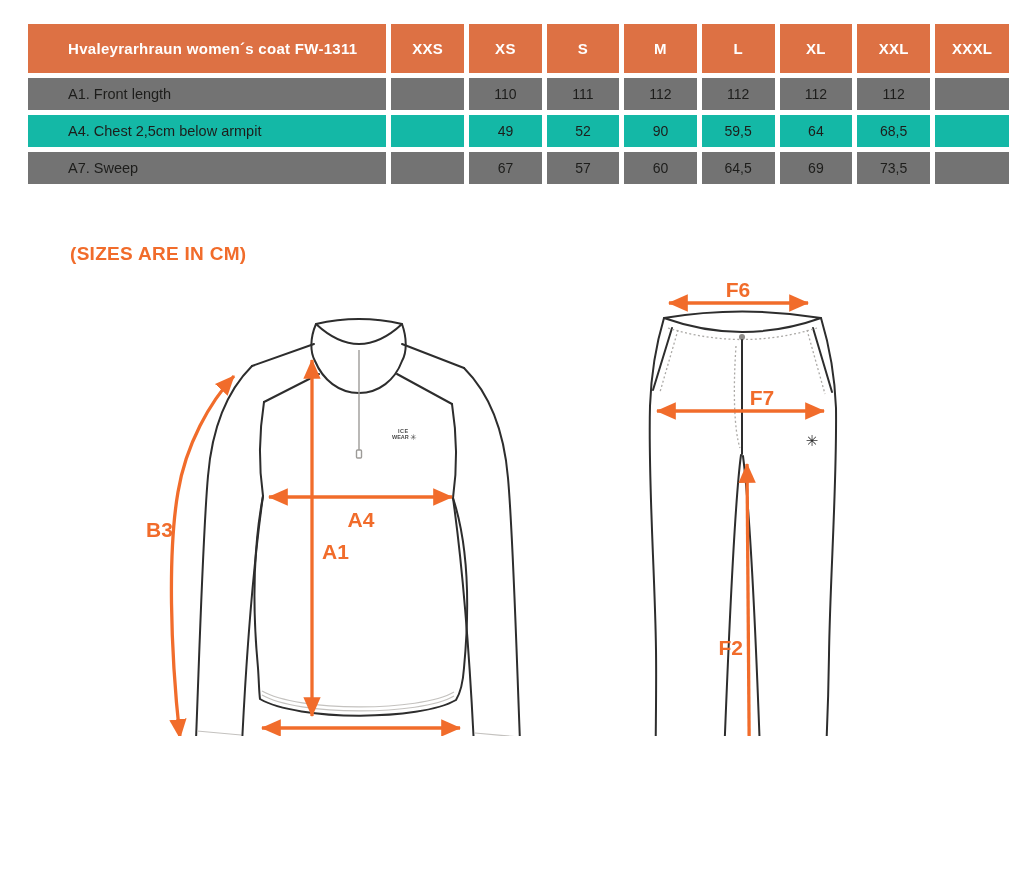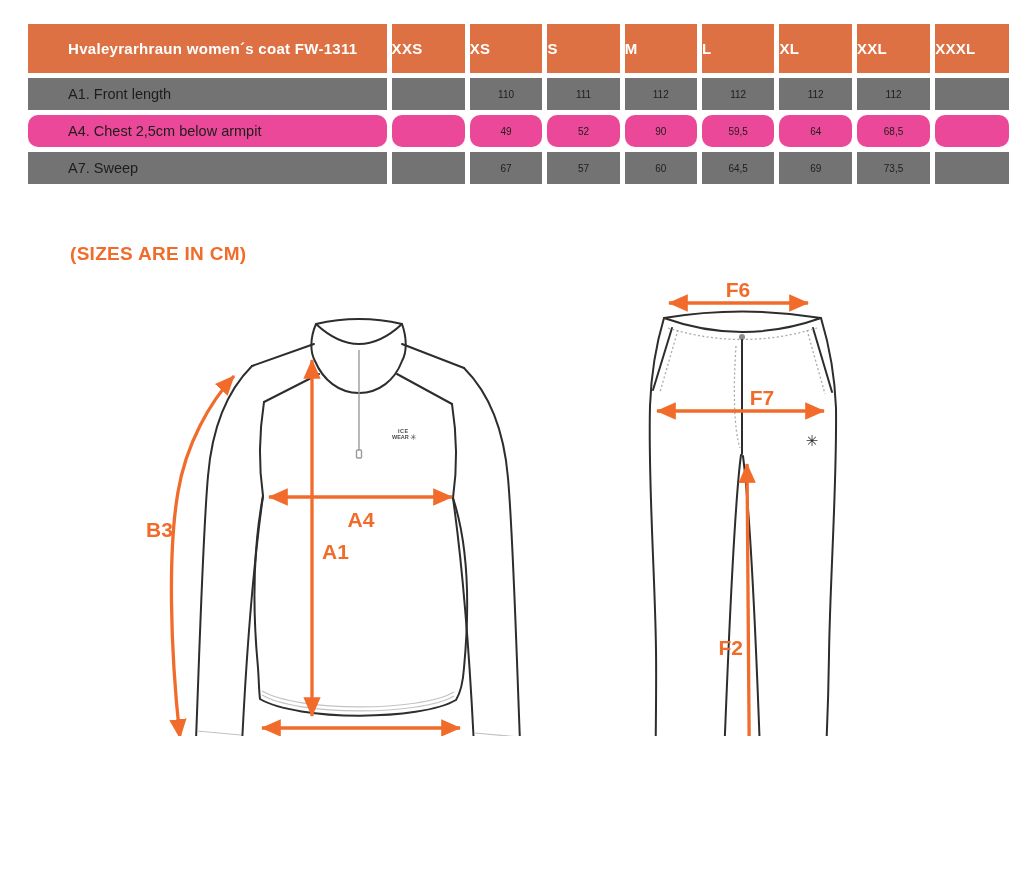--- a/index.html
+++ b/index.html
@@ -3,26 +3,26 @@
 <meta charset="utf-8">
 <style>
   html,body{margin:0;padding:0;background:#ffffff;}
   .page{position:relative;width:1032px;height:736px;background:#fff;
         font-family:"Liberation Sans",sans-serif;color:#1d1d1b;overflow:hidden;}
 
   
   .table-wrap{position:absolute;left:28px;top:24px;width:981px;}
   table.size-chart{border-collapse:separate;border-spacing:5px;margin:-5px;table-layout:fixed;}
   .size-chart th{background:#DD7144;color:#ffffff;font-size:15px;font-weight:bold;
-                 height:49px;text-align:left;padding:0;letter-spacing:.3px;}
+                 height:49px;text-align:center;padding:0;letter-spacing:.3px;}
   .size-chart th.label-col{width:332px;text-align:left;padding-left:40px;}
-  .size-chart td{height:32px;font-size:10px;text-align:center;padding:0;width:76px;}
+  .size-chart td{height:32px;font-size:14px;text-align:center;padding:0;width:76px;}
   .size-chart td.label-col{width:332px;text-align:left;padding-left:40px;font-size:14.5px;}
   .size-chart tr.dark td{background:#737373;}
-  .size-chart tr.light td{background:#ec4899;border-radius:10px;}
+  .size-chart tr.light td{background:#14b8a6;}
 
   .note{position:absolute;left:70px;top:243px;color:#F16C2B;font-size:19px;
         font-weight:bold;letter-spacing:.3px;}
 
   
   svg{position:absolute;overflow:visible;}
   svg.coat{left:130px;top:300px;}
   svg.pants{left:640px;top:278px;}
   .garment{stroke:#2d2d2d;stroke-width:2;fill:none;stroke-linecap:round;stroke-linejoin:round;}
   .stitch{stroke:#c4c2bf;stroke-width:1.2;fill:none;}

